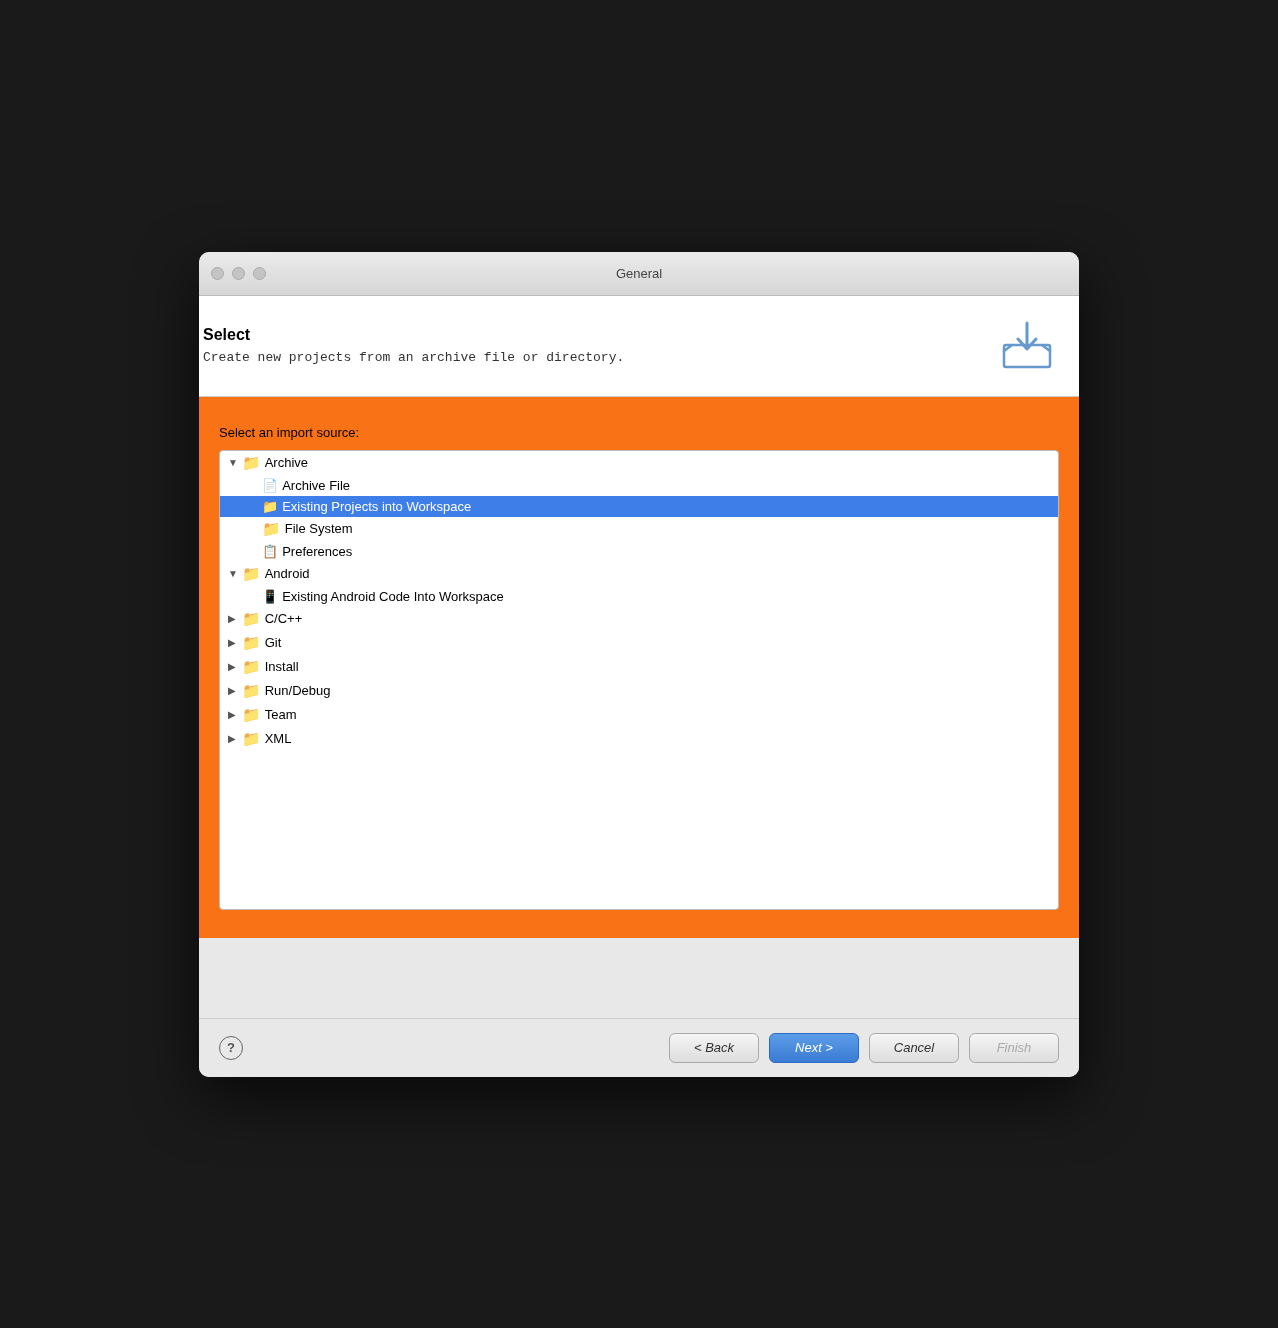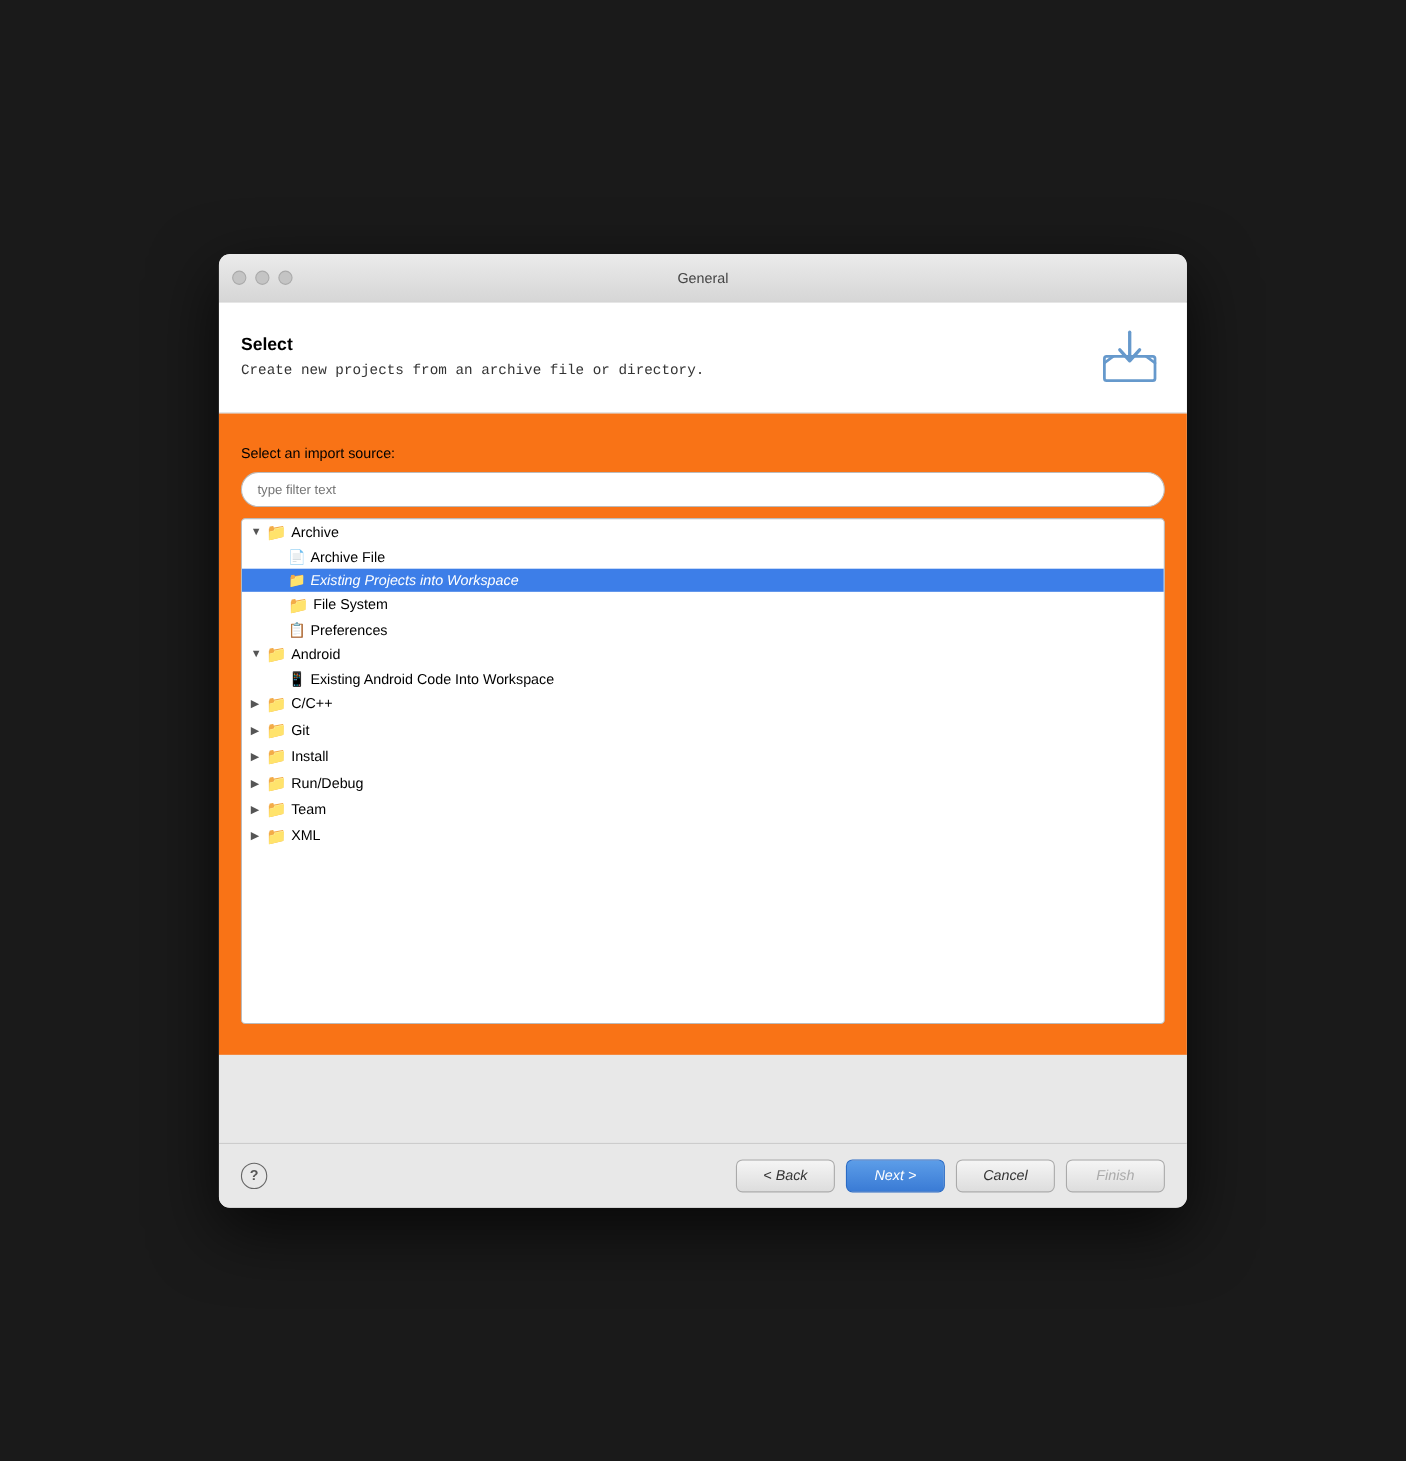--- a/index.html
+++ b/index.html
@@ -43,21 +43,21 @@
     .titlebar-title {
       position: absolute;
       left: 50%;
       transform: translateX(-50%);
       font-size: 13px;
       color: #444;
       font-weight: 500;
     }
     .header-section {
       background: #fff;
-      padding: 18px 20px 18px 20px;
+      padding: 18px 20px 18px 4px;
       border-bottom: 1px solid #ccc;
       display: flex;
       align-items: center;
       justify-content: space-between;
       min-height: 100px;
     }
     .header-text h2 {
       font-size: 16px;
       font-weight: bold;
       color: #000;
@@ -117,21 +117,20 @@
       cursor: default;
       user-select: none;
       white-space: nowrap;
     }
     .tree-item.selected {
       background: #3d7ee8;
       color: #fff;
     }
     .tree-item.selected .item-label {
       color: #fff;
-      font-style: italic;
     }
     .indent-1 { padding-left: 8px; }
     .indent-2 { padding-left: 28px; }
     .toggle-arrow {
       display: inline-block;
       width: 14px;
       font-size: 10px;
       color: #555;
     }
     .item-label {
@@ -247,23 +246,20 @@
 
         <line x1="29" y1="6" x2="29" y2="30" stroke="#6699cc" stroke-width="3" stroke-linecap="round"></line>
         <polyline points="20,22 29,32 38,22" fill="none" stroke="#6699cc" stroke-width="3" stroke-linecap="round" stroke-linejoin="round"></polyline>
       </svg>
     </div>
   </div>
 
   <div class="content-section">
     <div class="import-source-label">Select an import source:</div>
 
-    <div class="filter-input-wrap">
-      <input class="filter-input" type="text" placeholder="type filter text" style="">
-    </div>
 
     <div class="tree-container">
 
       <div class="tree-item indent-1">
         <span class="toggle-arrow">▼</span>
         <span class="icon-folder">📁</span>
         <span class="item-label">Archive</span>
       </div>
 
       <div class="tree-item indent-2">

